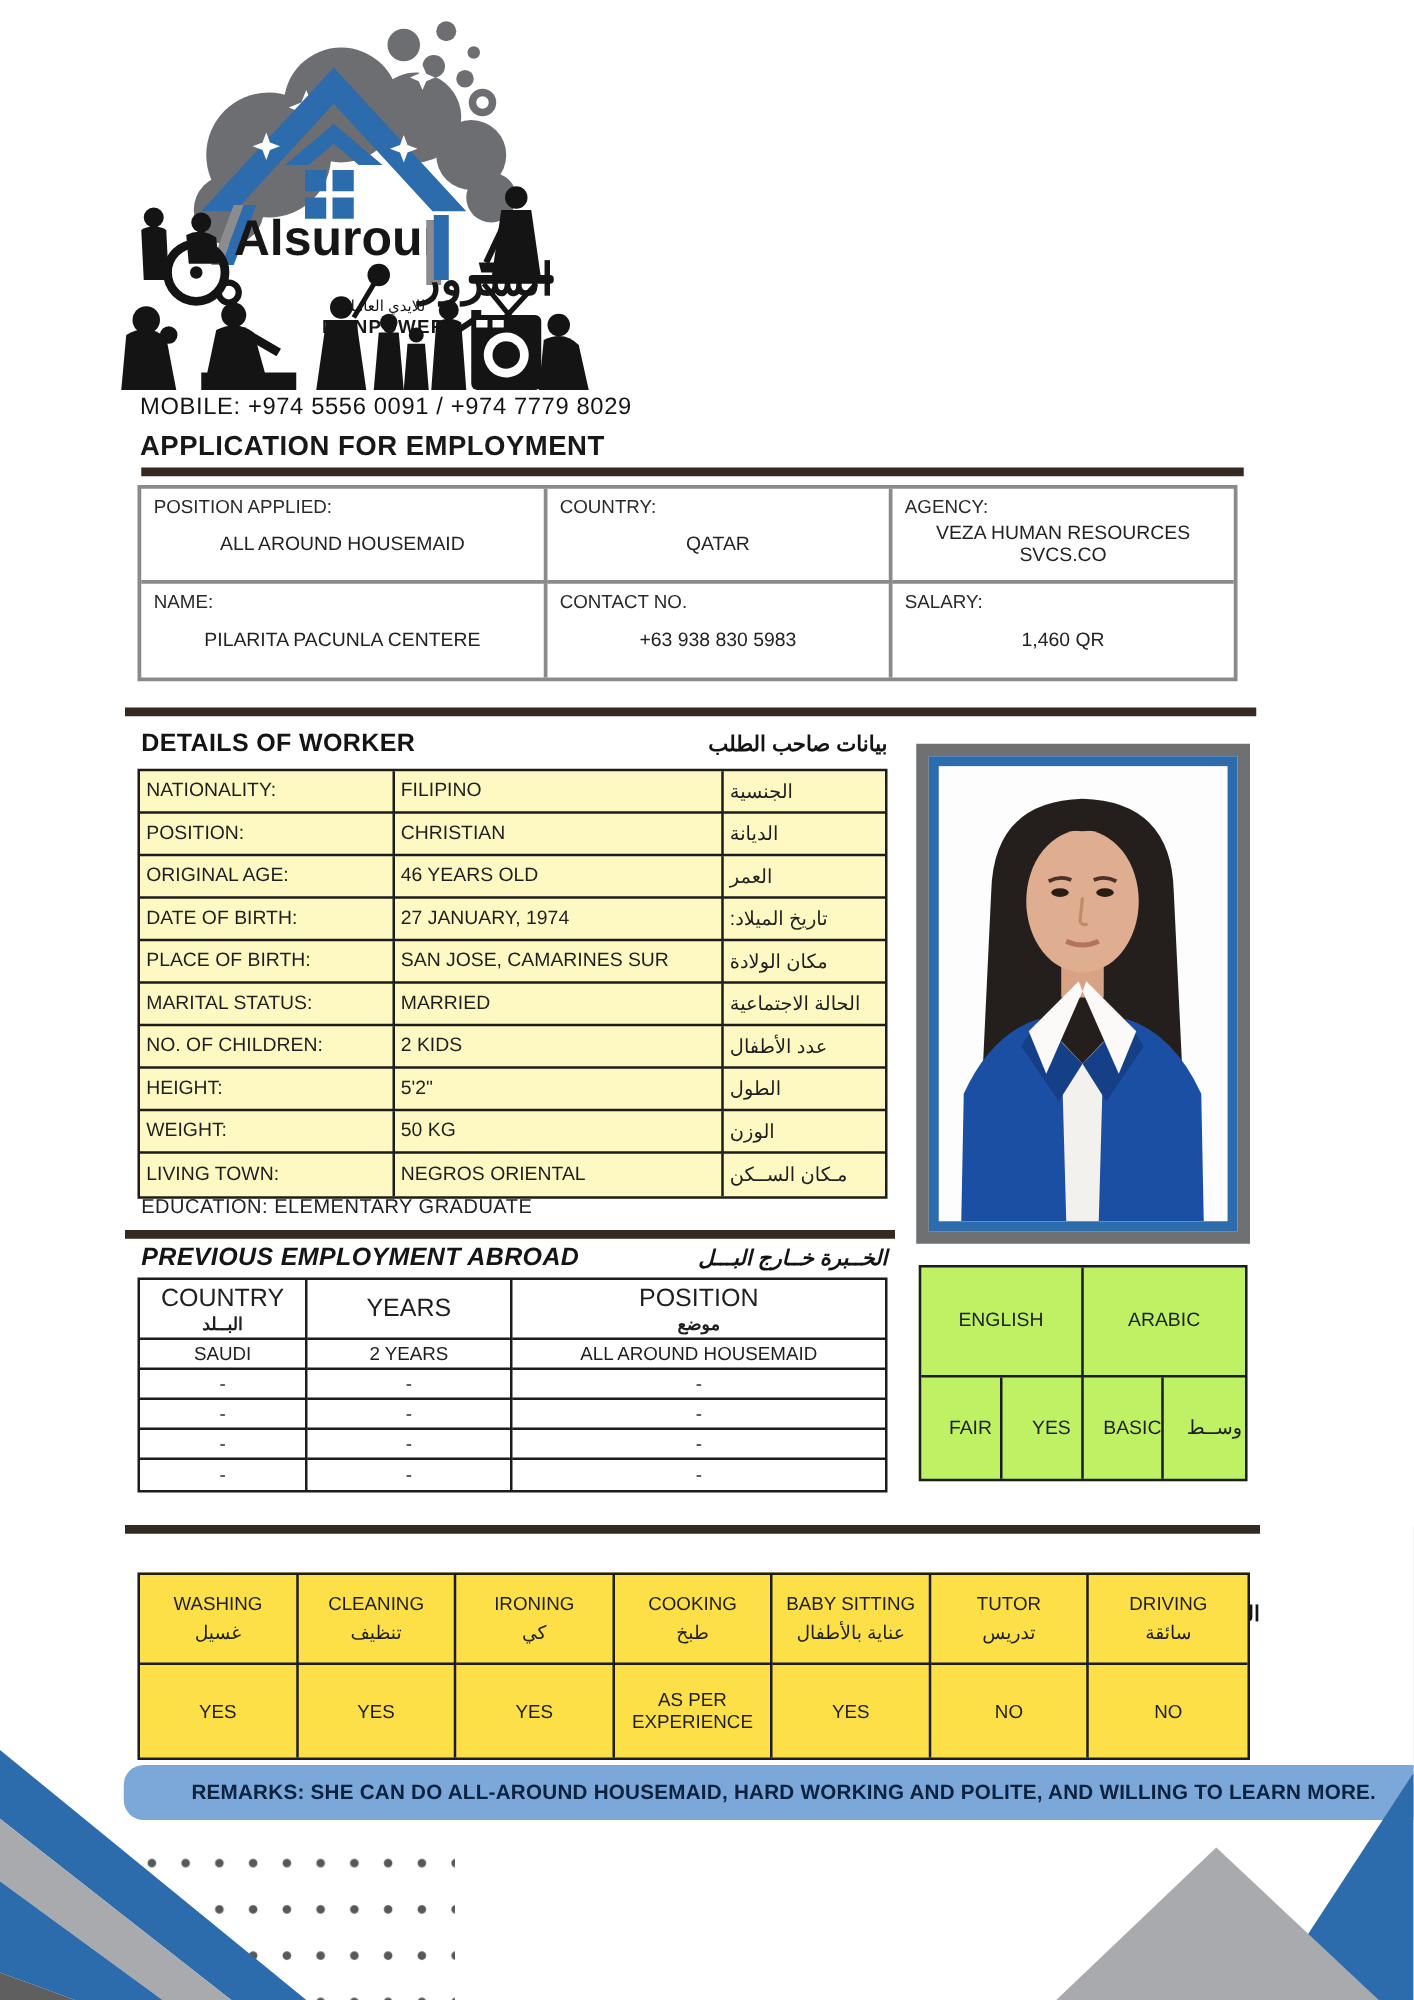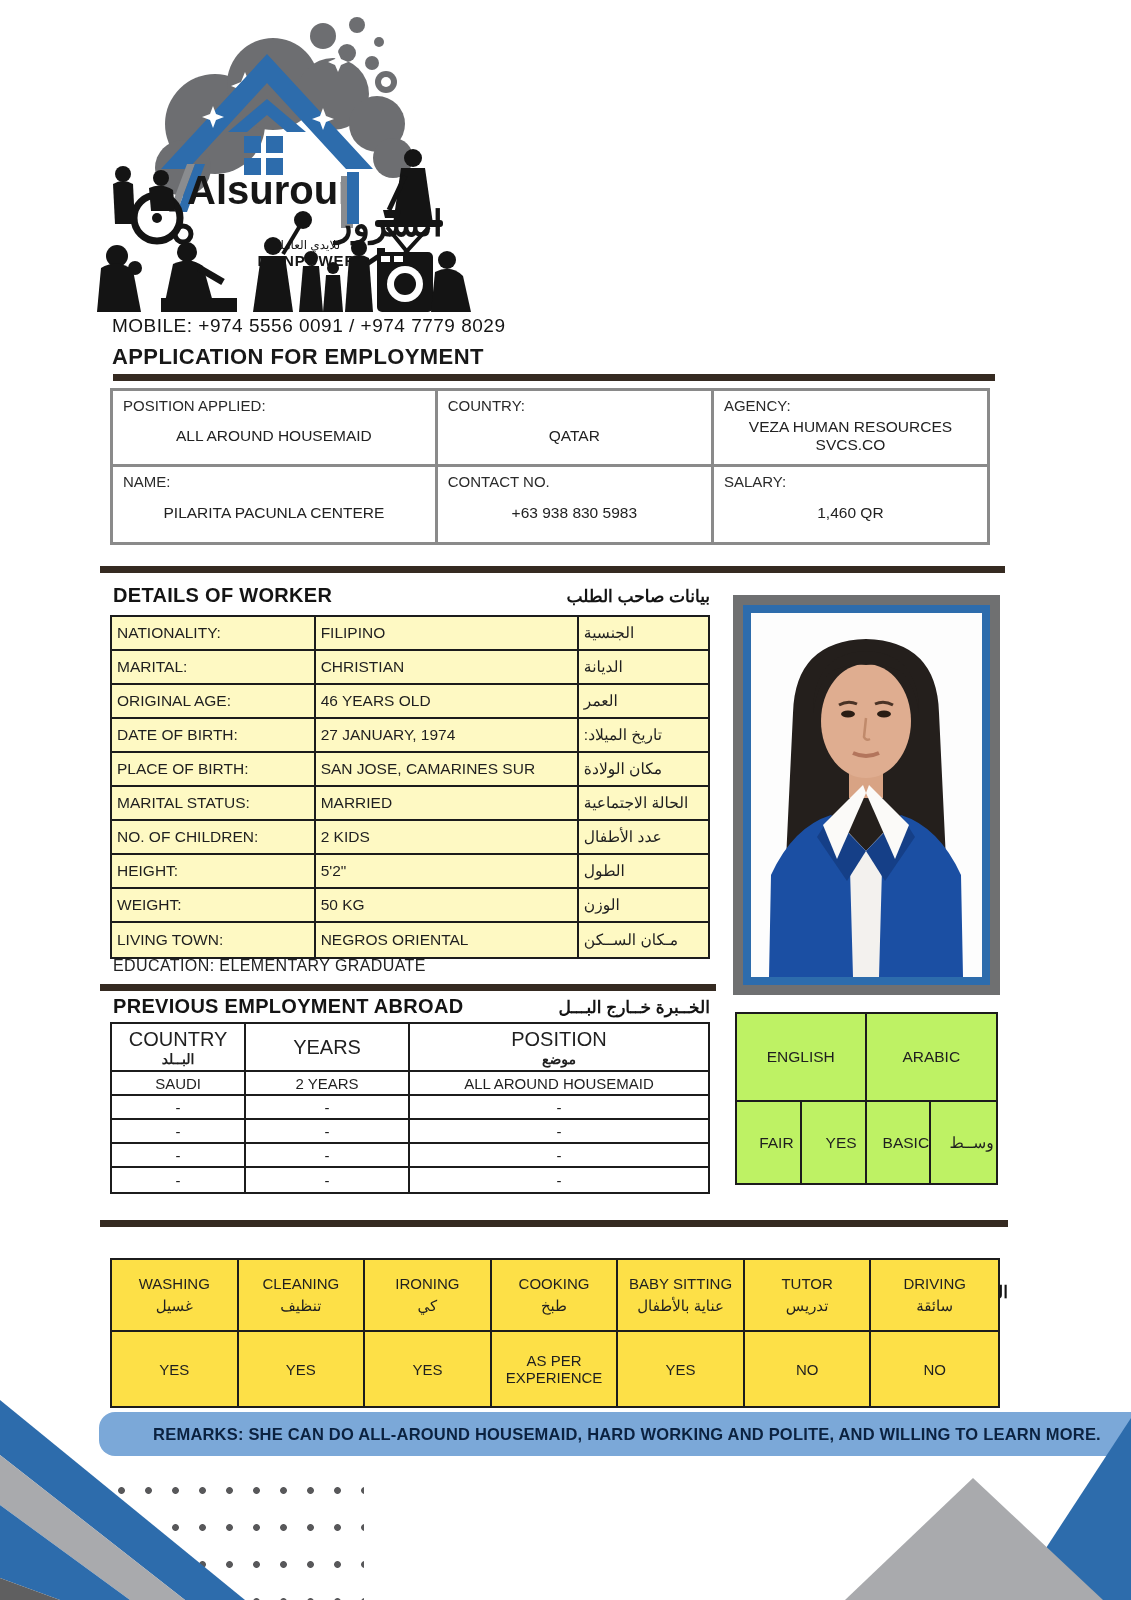--- a/index.html
+++ b/index.html
@@ -24,21 +24,21 @@
   .top-table>div:nth-child(3n){border-right:none;}
   .top-table>div:nth-child(n+4){border-bottom:none;}
   .tt-label{font-size:15px;color:#2a2a2a;}
   .tt-value{flex:1;display:flex;align-items:center;justify-content:center;text-align:center;
             font-size:15.5px;color:#222;padding:0 8px;}
   
   .section-head{position:absolute;display:flex;justify-content:space-between;align-items:baseline;}
   .sh-en{font-size:20px;font-weight:bold;color:#141414;letter-spacing:.3px;}
   .sh-ar{font-size:17px;font-weight:bold;color:#141414;direction:rtl;}
   .details-head{left:113px;top:584px;width:597px;}
-  .emp-head{left:113px;top:995px;width:597px;}
+  .emp-head{left:113px;top:995px;width:597px;font-style:italic;}
   .skills-head{left:113px;top:1280px;width:895px;}
   
   .details-table{position:absolute;left:110px;top:615px;width:600px;display:grid;
                  grid-template-columns:205fr 265fr 130fr;grid-auto-rows:34px;
                  border:2px solid #1c1c1c;box-sizing:border-box;background:#fef9c3;}
   .details-table>div{border-right:2px solid #1c1c1c;border-bottom:2px solid #1c1c1c;
                      display:flex;align-items:center;font-size:15.5px;padding:0 5px;box-sizing:border-box;}
   .details-table>div:nth-child(3n){border-right:none;}
   .details-table>div:nth-child(n+28){border-bottom:none;}
   .dt-ar{justify-content:flex-end;direction:rtl;font-size:16px;padding-right:9px;}
@@ -207,21 +207,21 @@
 
   <div class="bar bar-details"></div>
   <div class="section-head details-head">
     <span class="sh-en">DETAILS OF WORKER</span>
     <span class="sh-ar">بيانات صاحب الطلب</span>
   </div>
   <div class="details-table">
     <div>NATIONALITY:</div>
       <div>FILIPINO</div>
       <div class="dt-ar">الجنسية</div>
-    <div>MARITAL:</div>
+    <div>POSITION:</div>
       <div>CHRISTIAN</div>
       <div class="dt-ar">الديانة</div>
     <div>ORIGINAL AGE:</div>
       <div>46 YEARS OLD</div>
       <div class="dt-ar">العمر</div>
     <div>DATE OF BIRTH:</div>
       <div>27 JANUARY, 1974</div>
       <div class="dt-ar">تاريخ الميلاد:</div>
     <div>PLACE OF BIRTH:</div>
       <div>SAN JOSE, CAMARINES SUR</div>

